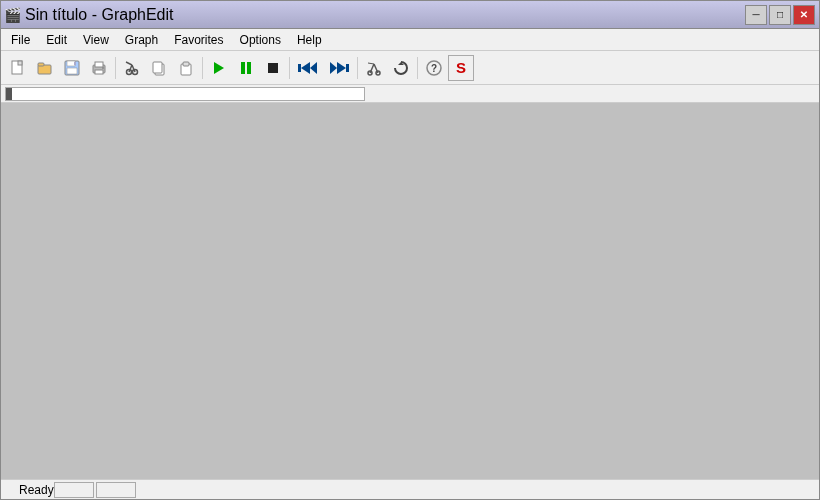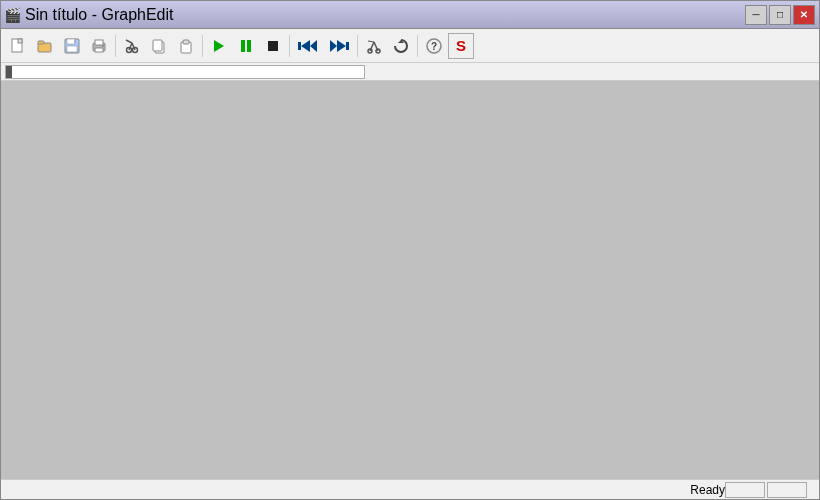--- a/index.html
+++ b/index.html
@@ -159,23 +159,23 @@
       overflow: hidden;
     }
 
     
     .status-bar {
       height: 20px;
       background: #f0f0f0;
       border-top: 1px solid #ccc;
       display: flex;
       align-items: center;
-      padding: 0 12px;
-      flex-shrink: 0;
-      justify-content: flex-end;
+      padding: 0 18px;
+      flex-shrink: 0;
+      justify-content: flex-start;
     }
     .status-text {
       font-size: 12px;
       color: #000;
     }
     .status-right {
       display: flex;
       gap: 2px;
     }
     .status-panel {
@@ -195,20 +195,29 @@
       <div class="title-icon">🎬</div>
       <span class="title-text">Sin título - GraphEdit</span>
     </div>
     <div class="title-bar-buttons">
       <div class="title-btn minimize">─</div>
       <div class="title-btn maximize">□</div>
       <div class="title-btn close">✕</div>
     </div>
   </div>
 
+  <div class="menu-bar">
+    <div class="menu-item">File</div>
+    <div class="menu-item">Edit</div>
+    <div class="menu-item">View</div>
+    <div class="menu-item">Graph</div>
+    <div class="menu-item">Favorites</div>
+    <div class="menu-item">Options</div>
+    <div class="menu-item">Help</div>
+  </div>
 
   <div class="toolbar">
 
     <div class="toolbar-btn" title="New">
       <svg width="16" height="16" viewBox="0 0 16 16">
           <rect x="2" y="1" width="10" height="13" fill="white" stroke="#888" stroke-width="1"></rect>
           <polyline points="8,1 12,5" fill="none" stroke="#888" stroke-width="1"></polyline>
           <rect x="8" y="1" width="4" height="4" fill="#ddd" stroke="#888" stroke-width="1"></rect>
         </svg>
     </div>

